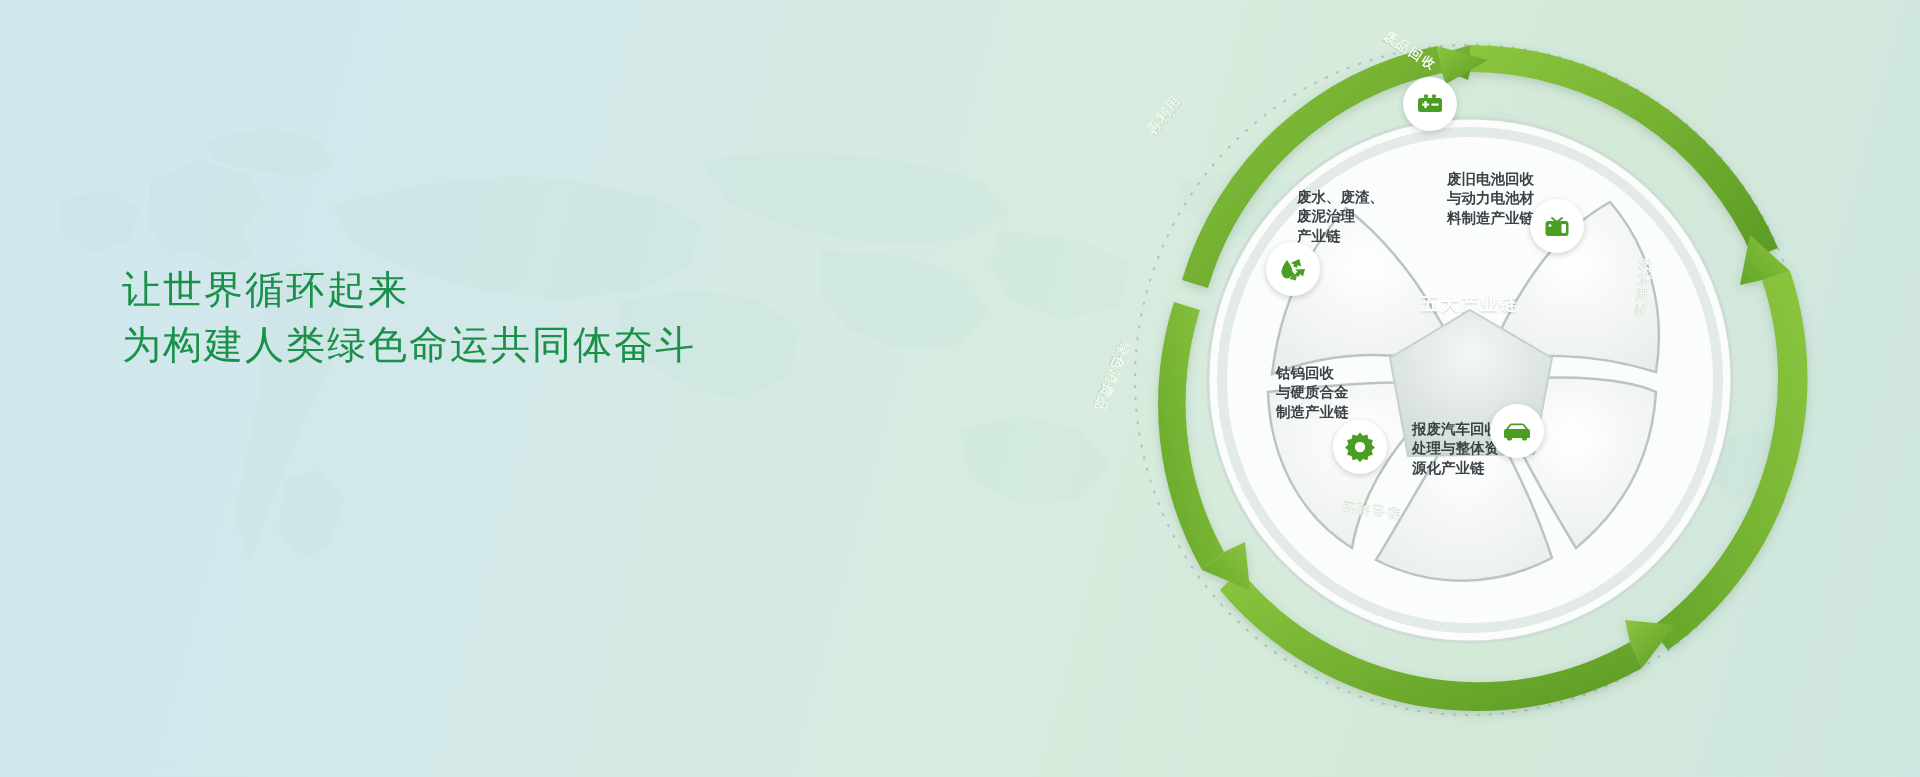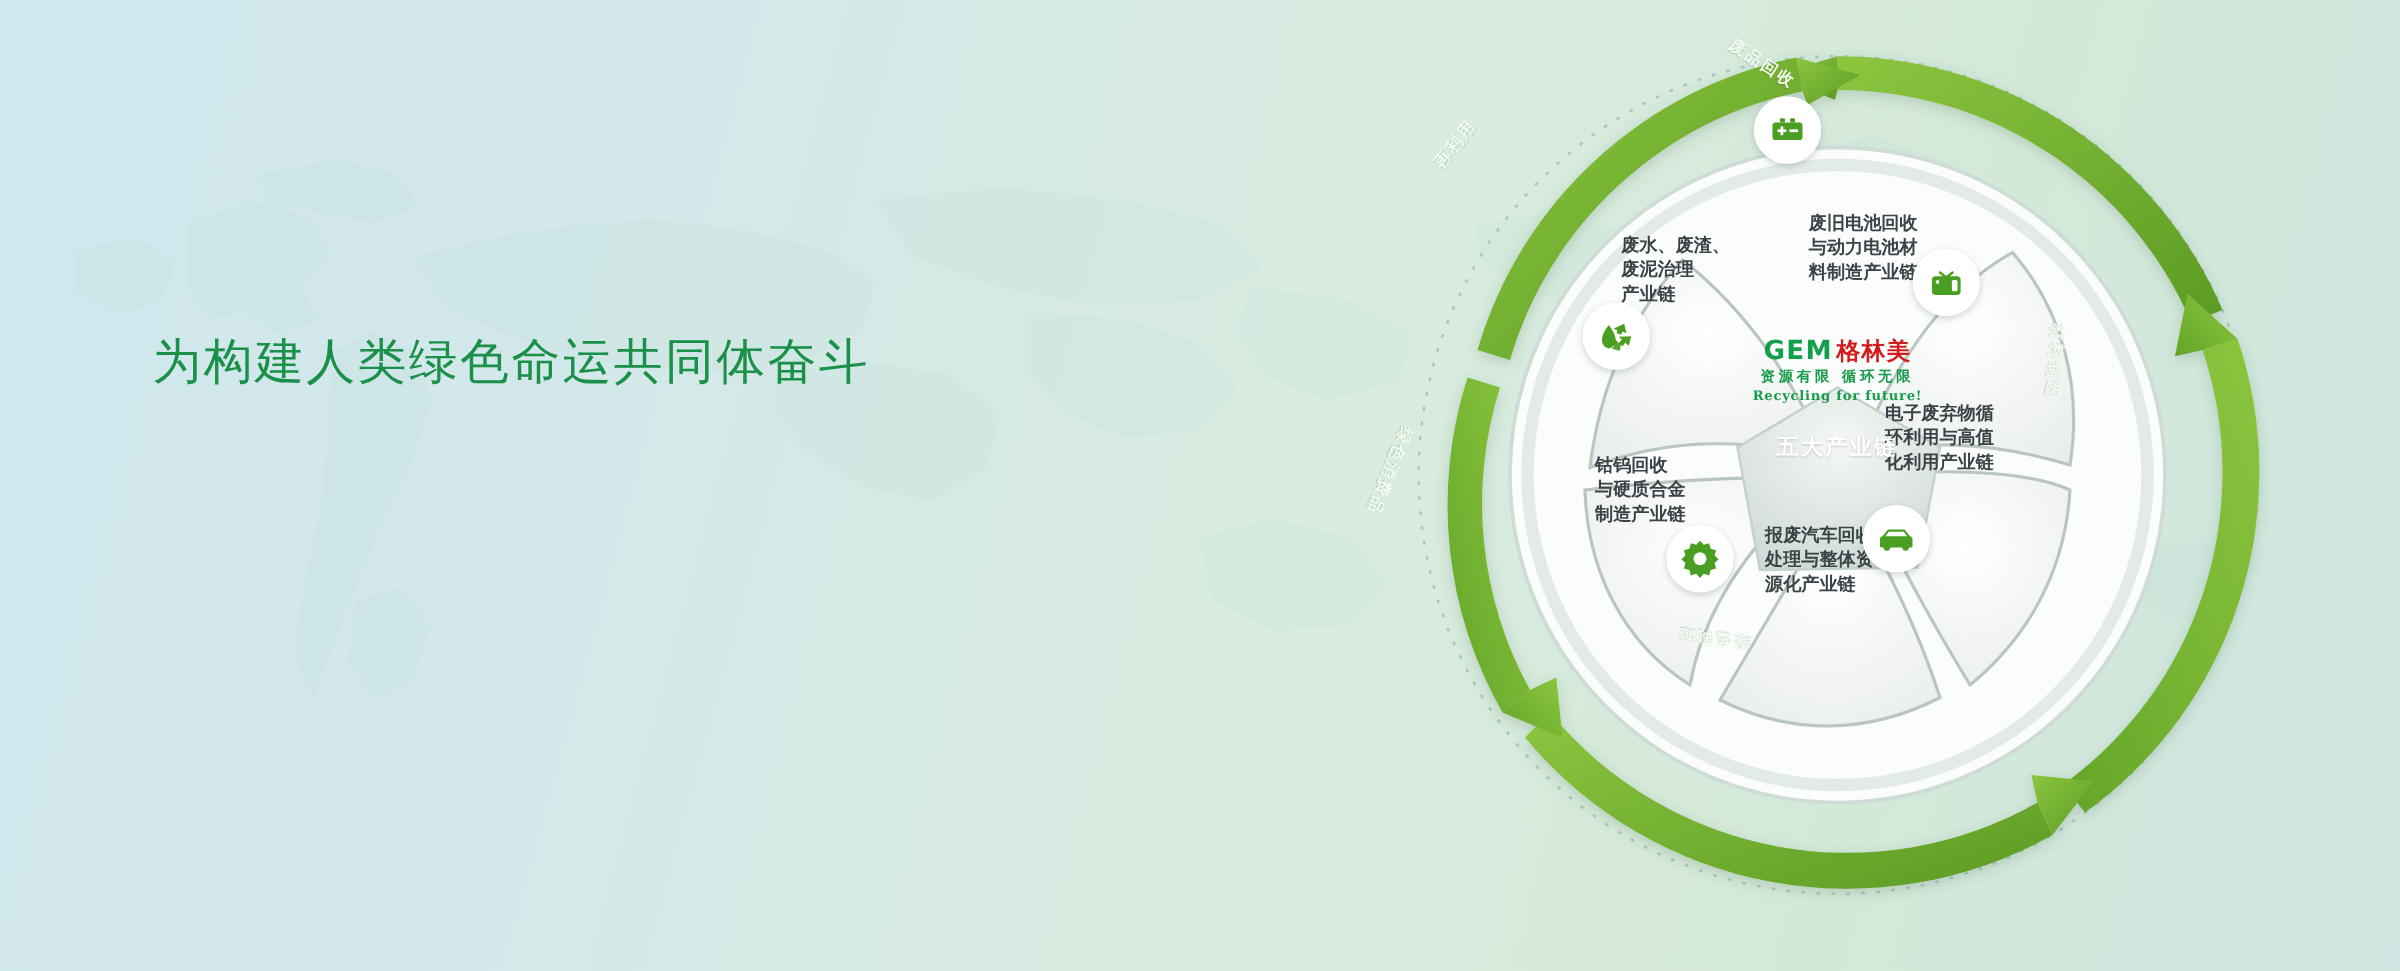--- a/index.html
+++ b/index.html
@@ -91,20 +91,21 @@
     <path d="M285 480 L320 470 L345 500 L330 545 L300 560 L278 530 Z"></path>
     <path d="M1180 180 L1240 170 L1300 185 L1320 215 L1280 240 L1220 235 L1185 210 Z"></path>
     <path d="M60 200 L110 190 L140 210 L130 240 L95 252 L62 235 Z"></path>
     <path d="M1420 120 L1500 110 L1560 130 L1545 165 L1480 175 L1425 155 Z"></path>
     <path d="M1600 280 L1660 270 L1700 295 L1680 330 L1625 335 L1598 310 Z"></path>
     <path d="M1700 440 L1760 430 L1800 455 L1785 490 L1730 498 L1702 470 Z"></path>
   </g>
 </svg>
 
 <div class="headline">
+  <div>让世界循环起来</div>
   <div>为构建人类绿色命运共同体奋斗</div>
 </div>
 
 <div class="diagram">
 
   <svg width="820" height="820" viewBox="0 0 820 820">
     <defs>
       <linearGradient id="ringGradA" x1="0" y1="0" x2="1" y2="1">
         <stop offset="0%" stop-color="#8cc63f"></stop>
         <stop offset="100%" stop-color="#5b9b24"></stop>
@@ -194,38 +195,28 @@
 
     <path d="M 380 330 L 462 378 L 444 474 L 318 476 L 300 378 Z" fill="url(#coreGrad)" stroke="#c5d2cb" stroke-width="2"></path>
   </svg>
 
   <div class="seglabel l-tl">废水、废渣、
 废泥治理
 产业链</div>
   <div class="seglabel l-tr">废旧电池回收
 与动力电池材
 料制造产业链</div>
-  <div class="seglabel l-r">电子废弃物循
-环利用与高值
-化利用产业链</div>
   <div class="seglabel l-b">报废汽车回收
 处理与整体资
 源化产业链</div>
   <div class="seglabel l-l">钴钨回收
 与硬质合金
 制造产业链</div>
 
   <div class="centerbox">
-    <div class="gemlogo">
-      <div class="gem-row1">
-        <span>GEM</span><span class="cn">格林美</span>
-      </div>
-      <div class="gem-row2">资源有限 循环无限</div>
-      <div class="gem-row3">Recycling for future!</div>
-    </div>
     <div class="gem-sub">五大产业链</div>
   </div>
 
   <div class="iconbubble b-battery">
     <svg width="30" height="30" viewBox="0 0 30 30">
       <rect x="3" y="9" width="24" height="14" rx="2.5" fill="#4a9e22"></rect>
       <rect x="9" y="5.5" width="4" height="3.5" rx="1" fill="#4a9e22"></rect>
       <rect x="17" y="5.5" width="4" height="3.5" rx="1" fill="#4a9e22"></rect>
       <rect x="7" y="14.5" width="7" height="2.2" fill="#ffffff"></rect>
       <rect x="9.4" y="12.1" width="2.2" height="7" fill="#ffffff"></rect>

